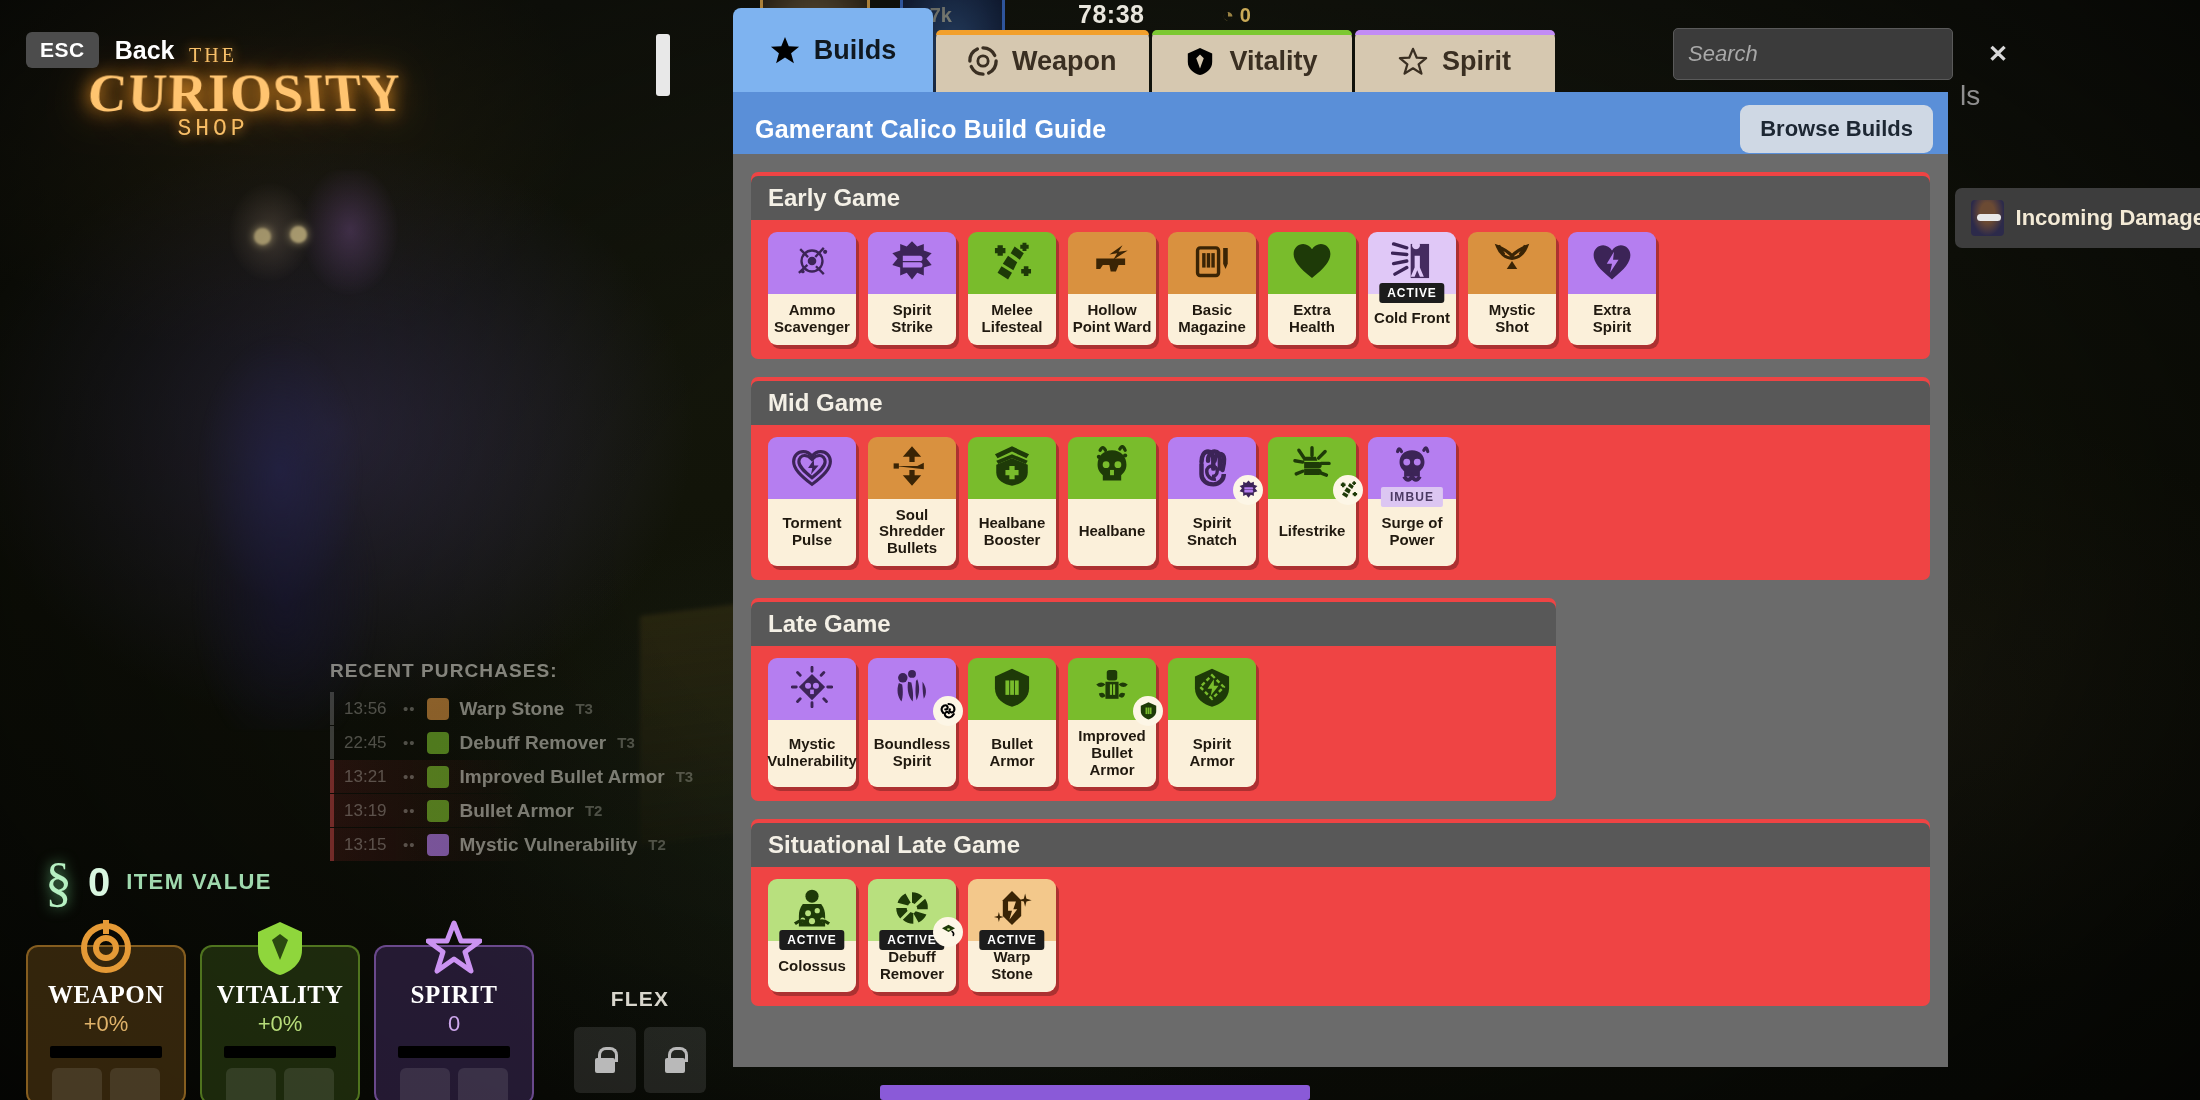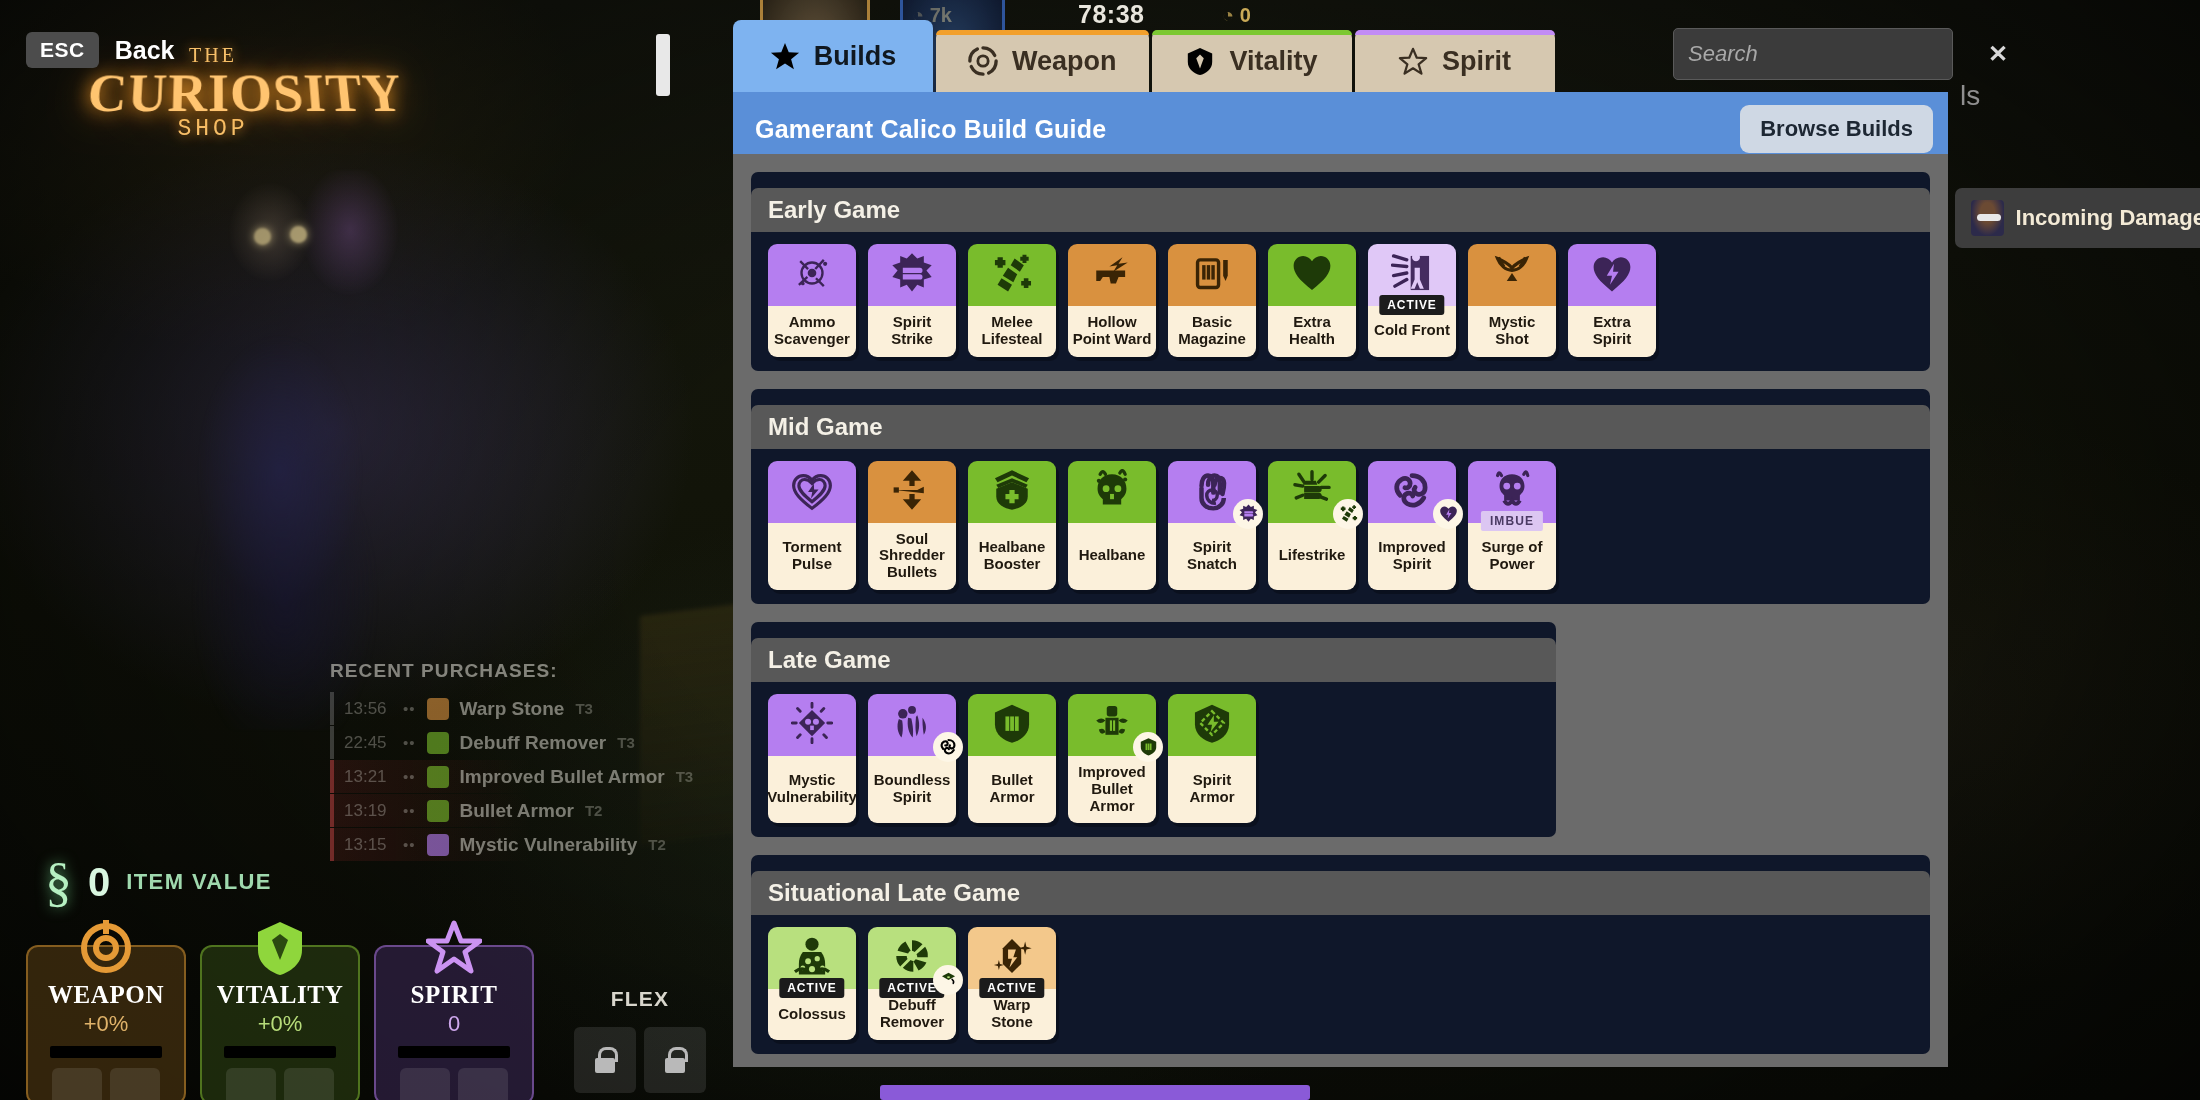--- a/index.html
+++ b/index.html
@@ -182,38 +182,38 @@
 
   .tabs { display:flex; align-items:flex-end; height:74px; gap:3px; padding-left:0; }
   .tab {
     position:relative; height:62px; border-radius:8px 8px 0 0;
     display:flex; align-items:center; justify-content:center; gap:14px;
     background:#d6c8b0; color:#3a2f22; cursor:pointer;
     padding:0 32px; min-width:200px;
   }
   .tab .tab-label { font-size:27px; font-weight:bold; }
   .tab .topline { position:absolute; left:0; right:0; top:0; height:5px; border-radius:8px 8px 0 0;}
-  .tab.active { background:#7eb3f0; color:#18202c; height:72px; }
+  .tab.active { background:#7eb3f0; color:#18202c; height:84px; }
   .tab.active .tab-label { color:#101820; }
   .tab svg { display:block; }
 
   .shop-header {
     background:#5a8fd8; height:62px; display:flex; align-items:center;
     justify-content:space-between; padding:12px 15px 0 22px;
   }
   .shop-title { color:#ffffff; font-size:25px; font-weight:bold; letter-spacing:.2px;}
   .browse-btn {
     background:#cfd8e4; color:#1d2733; font-size:22px; font-weight:bold;
     padding:11px 20px; border-radius:9px; border:none; cursor:pointer;
     font-family:"Liberation Sans", sans-serif;
   }
 
   .shop-body { background:#6b6b6b; padding:18px 18px 28px; height:913px; overflow:hidden;}
 
-  .section { background:#0f172a; border-radius:7px; margin-bottom:18px; padding:16px 0 14px 0;}
+  .section { background:#ef4444; border-radius:7px; margin-bottom:18px; padding:4px 0 14px 0;}
   .section-head {
     background:#585858; border-radius:7px 7px 0 0; height:44px;
     display:flex; align-items:center; padding-left:17px;
   }
   .section-title { color:#f4f0e6; font-size:24px; font-weight:bold; }
   .cards { display:flex; gap:12px; padding:12px 0 0 17px; flex-wrap:nowrap; }
 
   .card {
     width:88px; border-radius:9px; overflow:visible; position:relative;
     box-shadow:3px 4px 0 rgba(0,0,0,.28); cursor:pointer;
@@ -658,36 +658,20 @@
                     <path d="M24 2 h3 v1.7 h1.7 v3 h-1.7 v1.7 h-3 v-1.7 h-1.7 v-3 h1.7 z"></path>
                     <path d="M25 20 h3.5 v2 h2 v3.5 h-2 v2 h-3.5 v-2 h-2 v-3.5 h2 z"></path>
                   </svg>
                 </span>
               </div>
               <div class="card-name">Lifestrike</div>
             </div>
             <div class="card">
               <div class="card-art art-spirit">
                 <span class="ink-spirit" style="color:#3c2457"><svg class="ink-spirit" viewBox="0 0 32 32" width="42" height="42">
-                    <path d="M16 5 C22 5 26 9 26 14 C26 18 23 20 20 19 C17.6 18.2 17 15.6 18.4 14" fill="none" stroke="currentColor" stroke-width="3.6" stroke-linecap="round"></path>
-                    <path d="M25 22 C22 27 17 29 12.5 26.5 C9 24.4 9 20.6 11.5 19 C13.6 17.6 16 18.6 16.6 20.6" fill="none" stroke="currentColor" stroke-width="3.6" stroke-linecap="round"></path>
-                    <path d="M7 20 C3 16 3.6 10.6 8 8 C11.5 6 14.6 8 14.6 11 C14.6 13.4 12.5 14.8 10.6 14.2" fill="none" stroke="currentColor" stroke-width="3.6" stroke-linecap="round"></path>
-                  </svg></span>
-                <span class="sub-ico">
-                  <svg class="ink-spirit" viewBox="0 0 32 32" width="19" height="19">
-                    <path d="M16 30 C6 22 2 17 2 11.5 C2 7 5.4 4 9.3 4 C12 4 14.4 5.6 16 8 C17.6 5.6 20 4 22.7 4 C26.6 4 30 7 30 11.5 C30 17 26 22 16 30 Z"></path>
-                    <path d="M17.5 9 L12 18 h4 l-1.5 7 L21 15 h-4.2 z" fill="#b57ef0"></path>
-                  </svg>
-                </span>
-              </div>
-              <div class="card-name">Improved Spirit</div>
-            </div>
-            <div class="card">
-              <div class="card-art art-spirit">
-                <span class="ink-spirit" style="color:#3c2457"><svg class="ink-spirit" viewBox="0 0 32 32" width="42" height="42">
                     <path d="M16 4 C10 4 6.5 8 6.5 13 C6.5 16.6 8.5 18.5 10 20 l0 4 h12 l0 -4 c1.5 -1.5 3.5 -3.4 3.5 -7 C25.5 8 22 4 16 4 Z"></path>
                     <circle cx="12" cy="13" r="2.6" fill="#b57ef0"></circle>
                     <circle cx="20" cy="13" r="2.6" fill="#b57ef0"></circle>
                     <path d="M10 24 q3 5 6 0 q3 5 6 0" fill="none" stroke="currentColor" stroke-width="3"></path>
                     <path d="M5 5 q1 -4 3 0 M25 4 q2 -4 3 1" stroke="currentColor" stroke-width="2.4" fill="none" stroke-linecap="round"></path>
                   </svg></span>
                 <span class="badge-imbue">IMBUE</span>
               </div>
               <div class="card-name">Surge of Power</div>
             </div>

